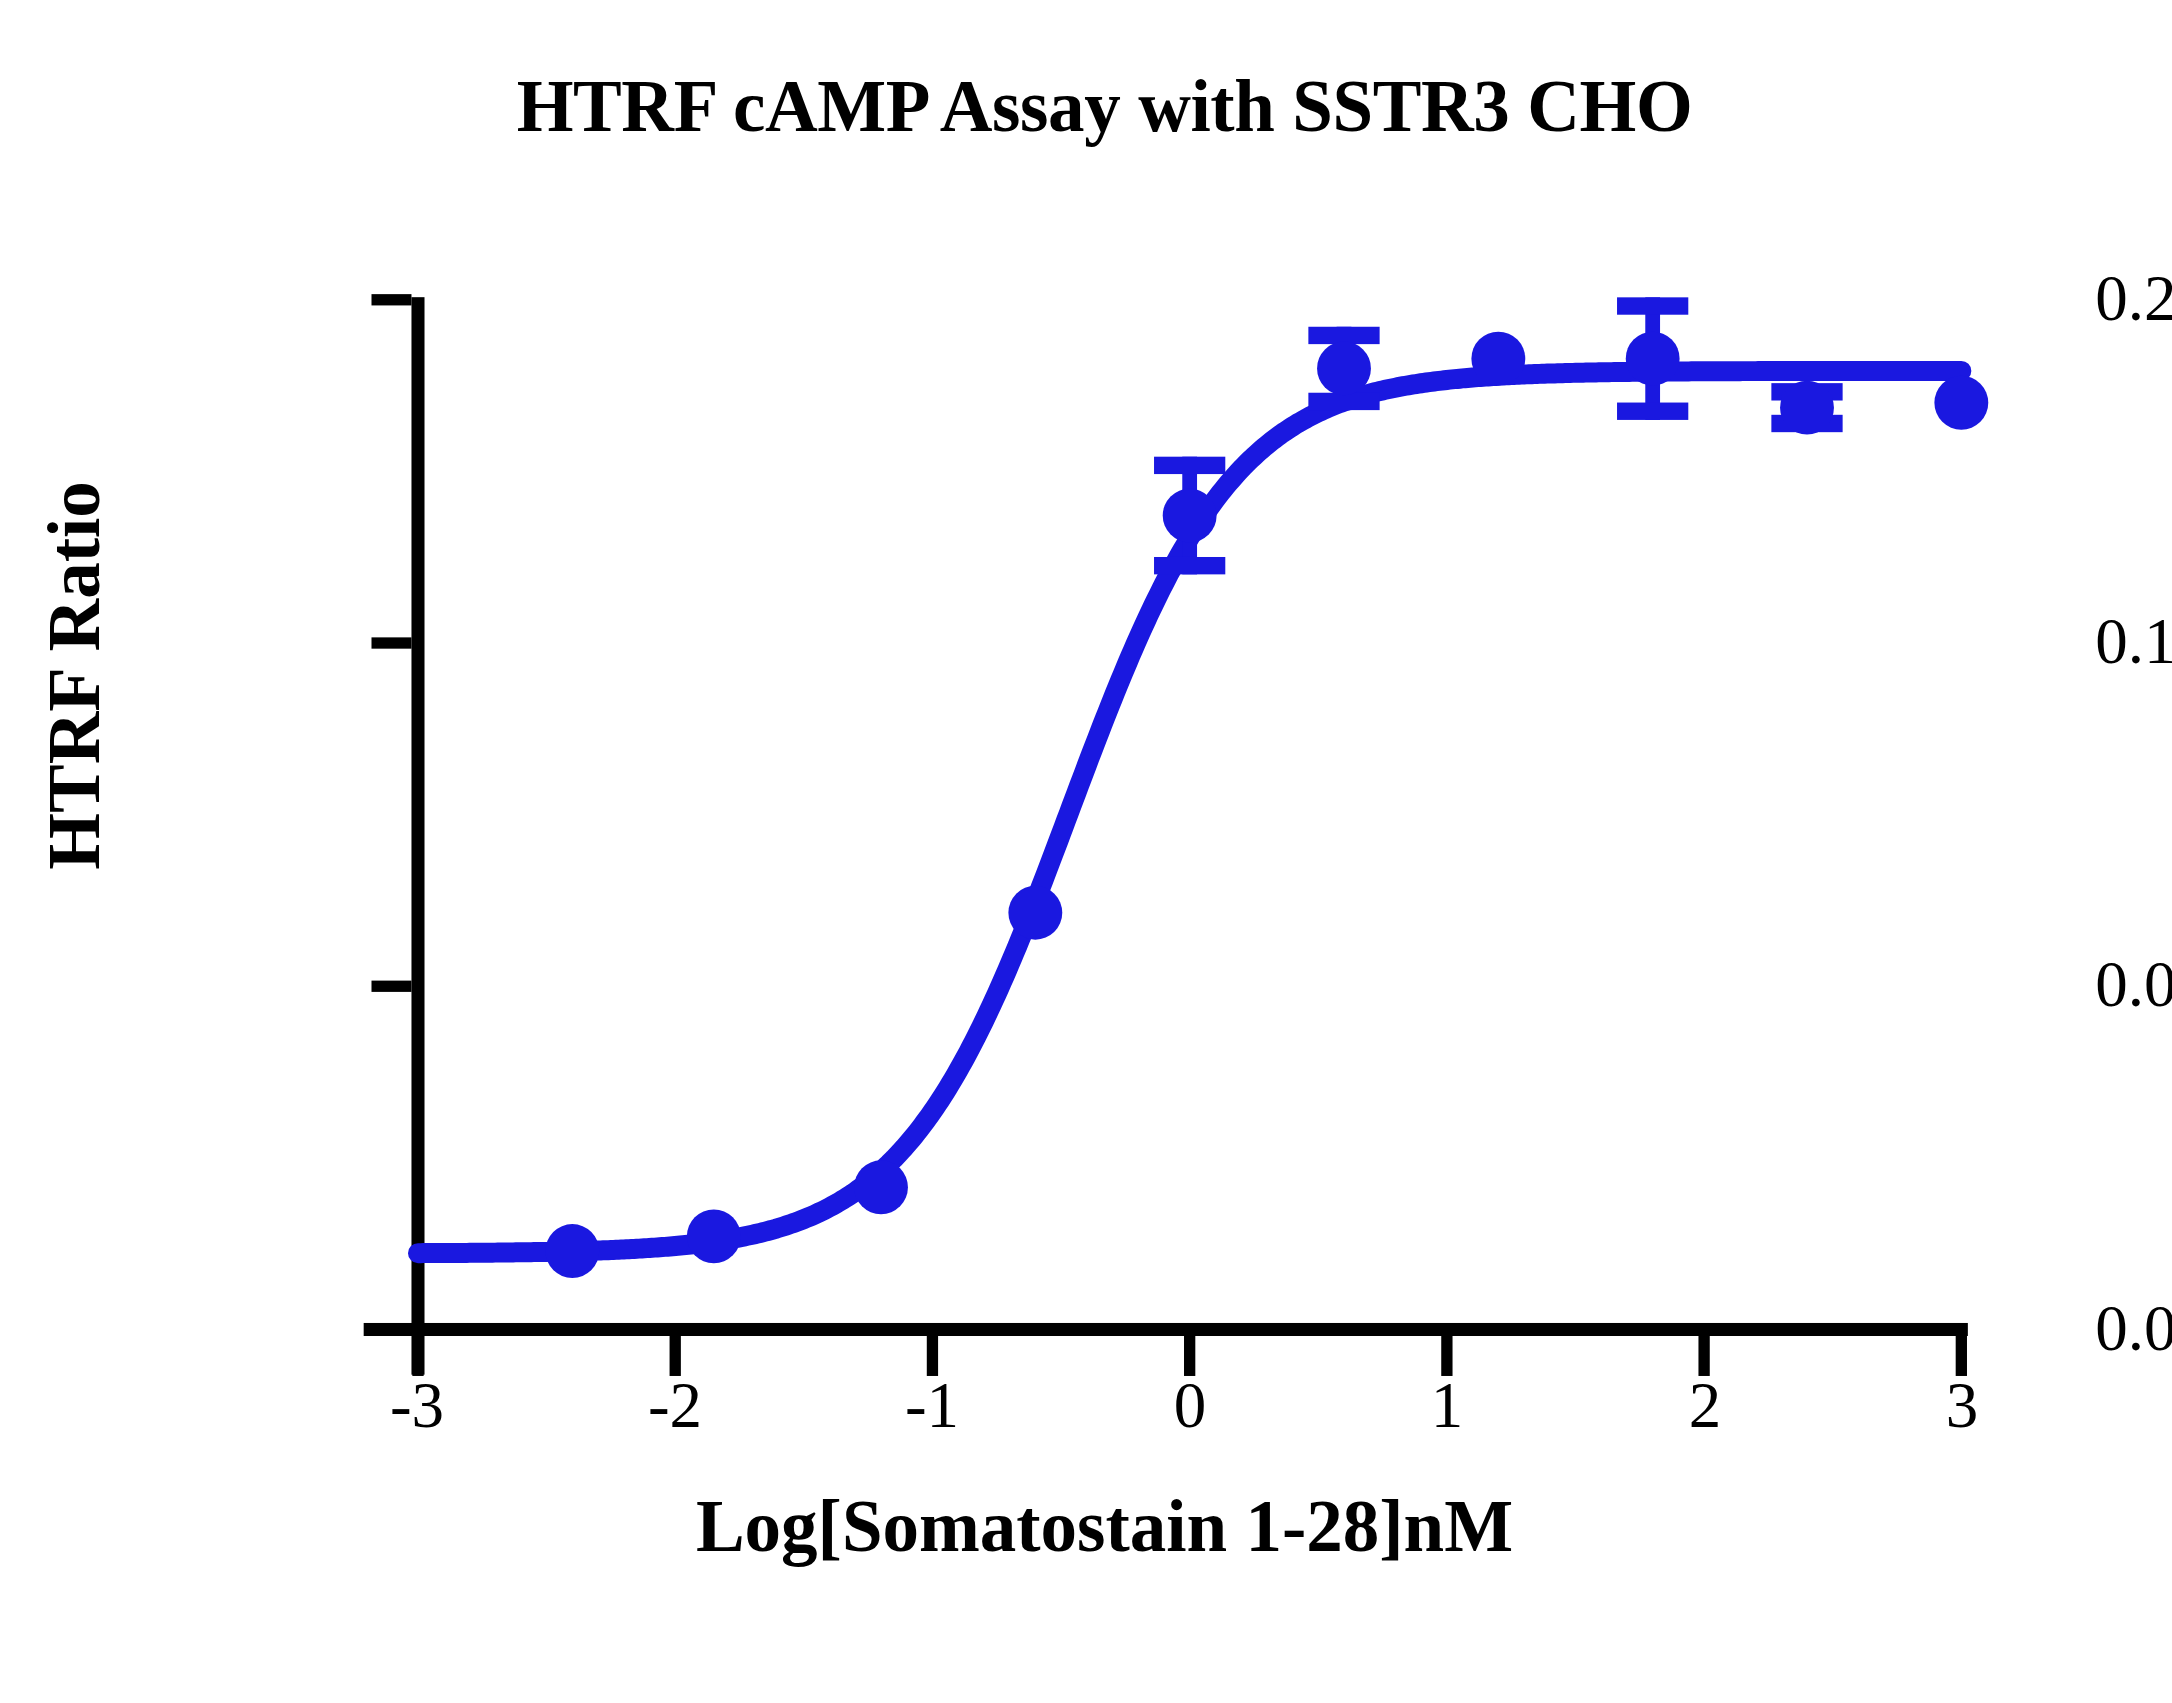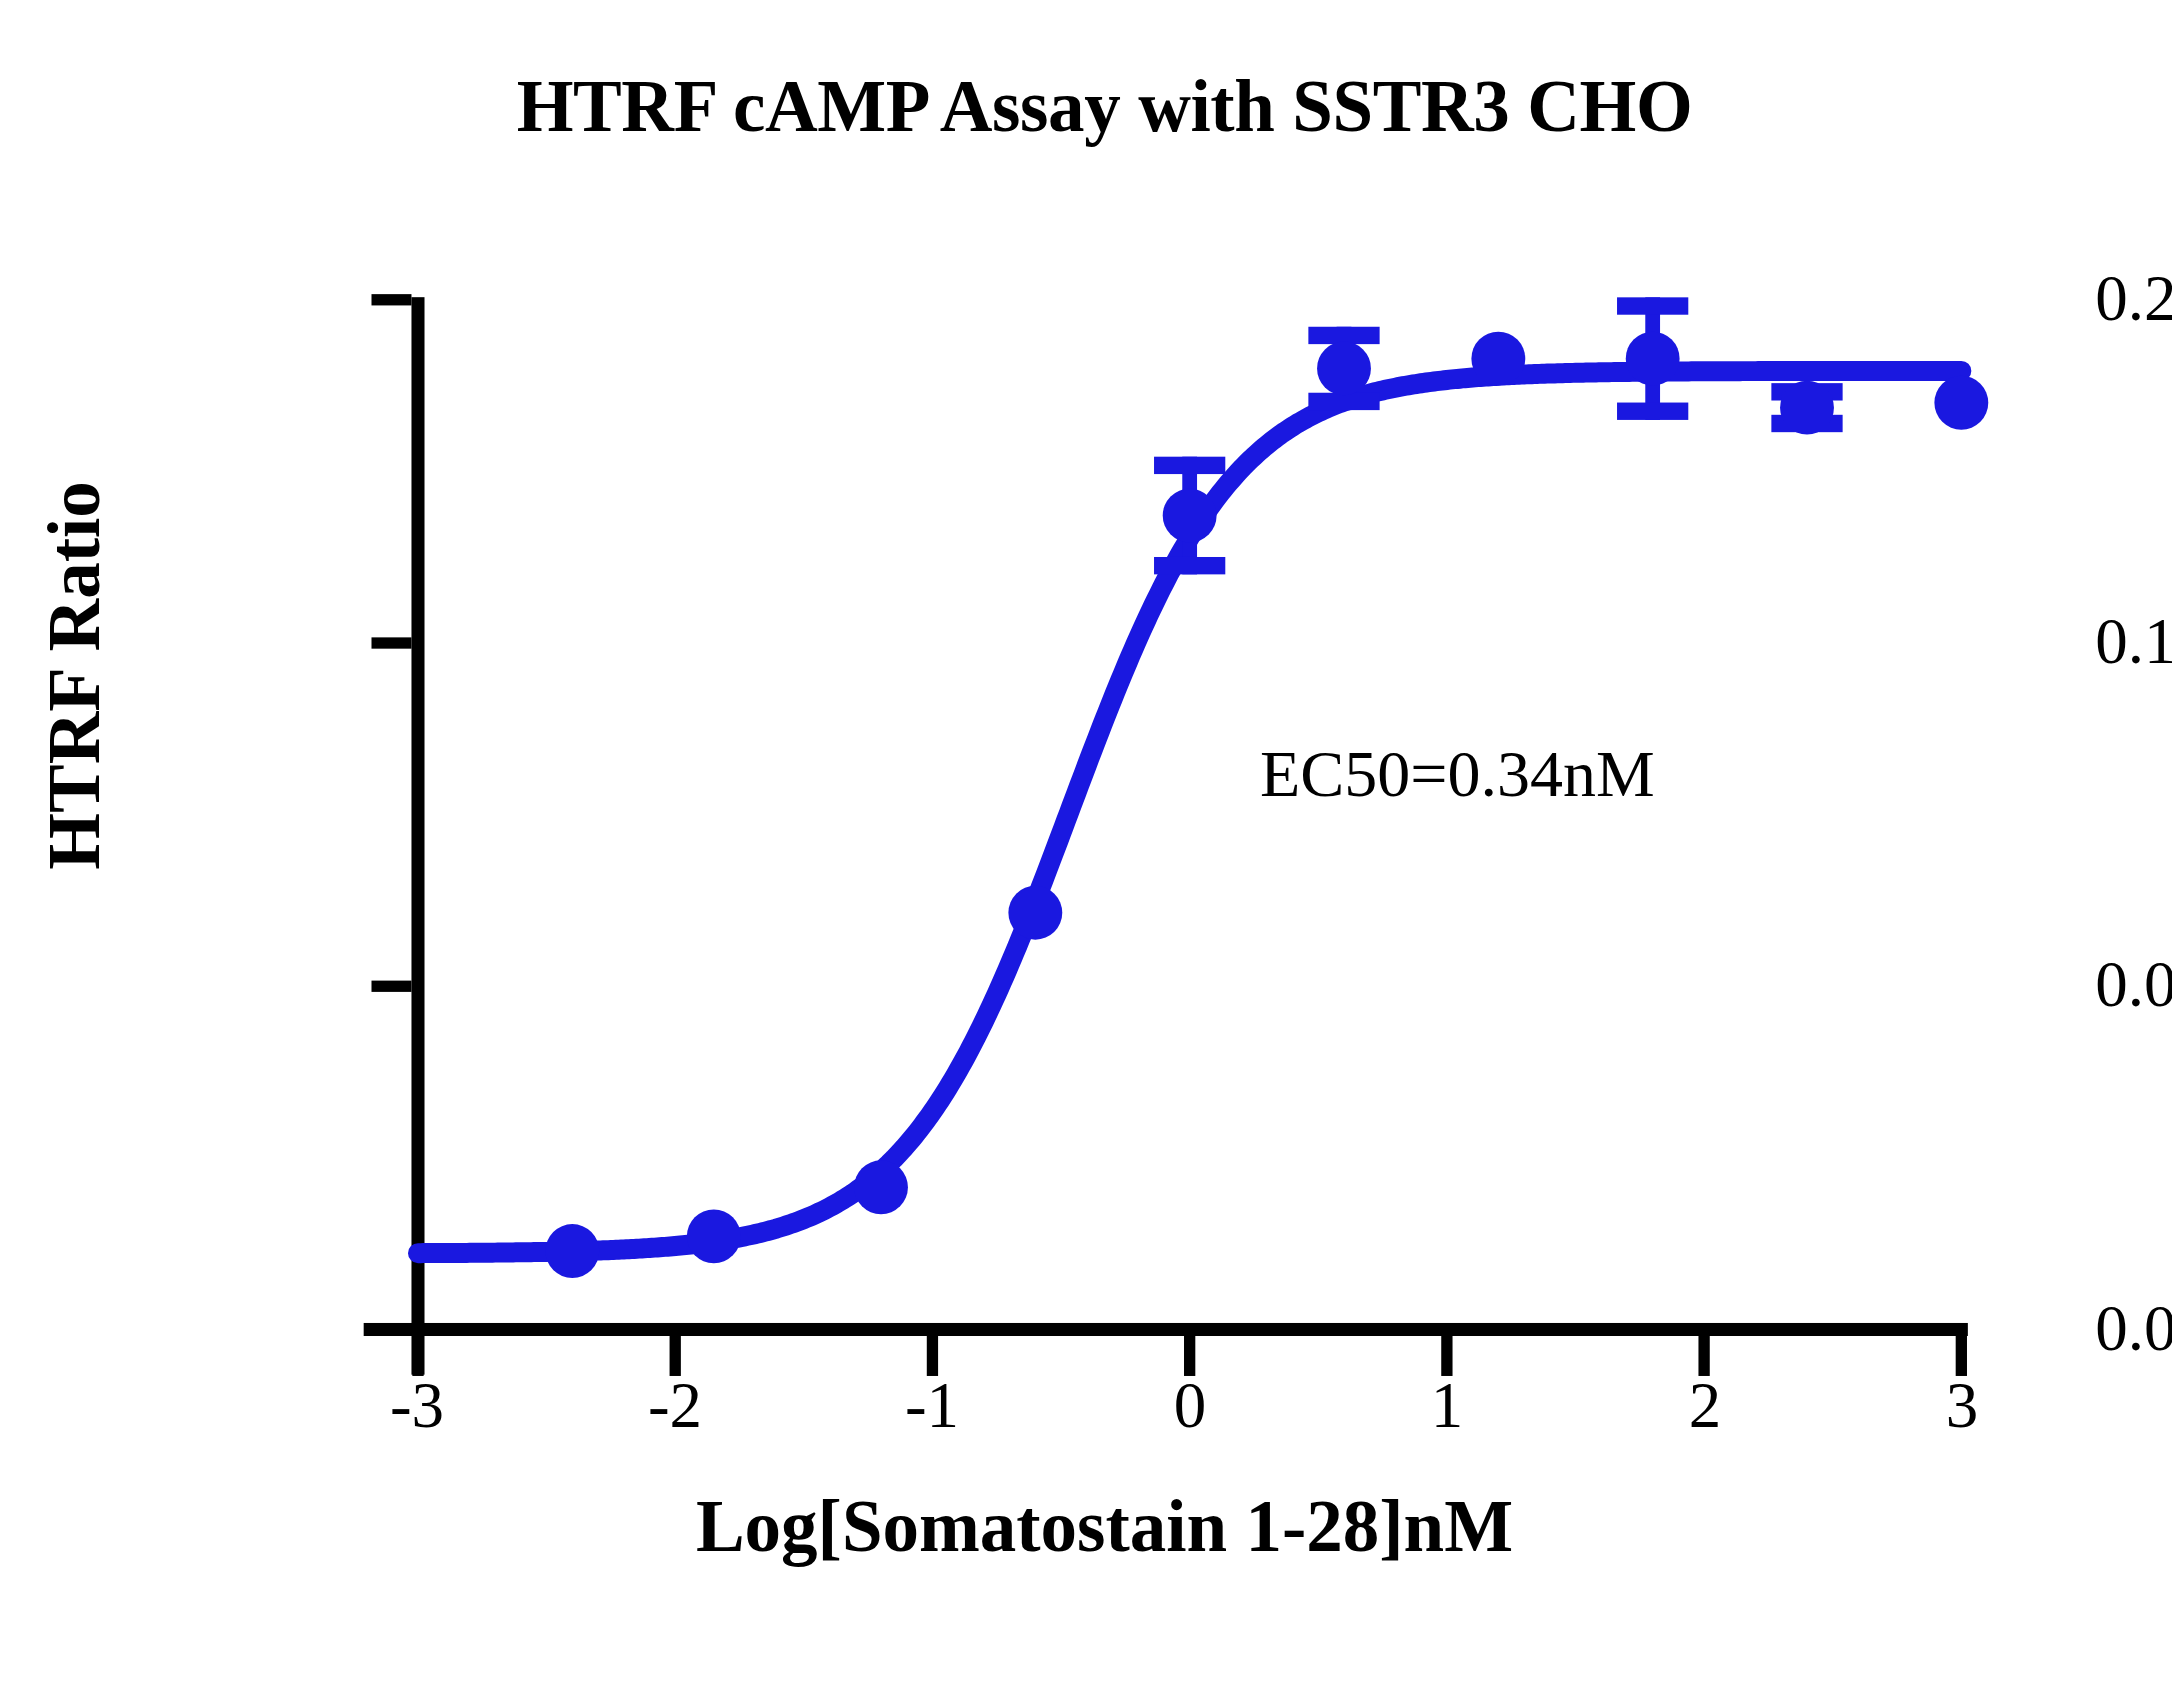--- a/index.html
+++ b/index.html
@@ -49,21 +49,20 @@
 <body>
 
 <div id="chart-root">
 
   <div id="chart-title">HTRF cAMP Assay with SSTR3 CHO</div>
 
   <div id="y-axis-title">HTRF Ratio</div>
 
   <div id="x-axis-title">Log[Somatostain 1-28]nM</div>
 
-  <div id="ec50-annotation">EC50=0.34nM</div>
 
   <div class="ytick-label" style="top:266px;">0.21</div>
   <div class="ytick-label" style="top:609px;">0.14</div>
   <div class="ytick-label" style="top:952px;">0.07</div>
   <div class="ytick-label" style="top:1296px;">0.00</div>
 
   <div class="xtick-label" style="left:330px;top:1373px;">-3</div>
   <div class="xtick-label" style="left:588px;top:1373px;">-2</div>
   <div class="xtick-label" style="left:845px;top:1373px;">-1</div>
   <div class="xtick-label" style="left:1103px;top:1373px;">0</div>

